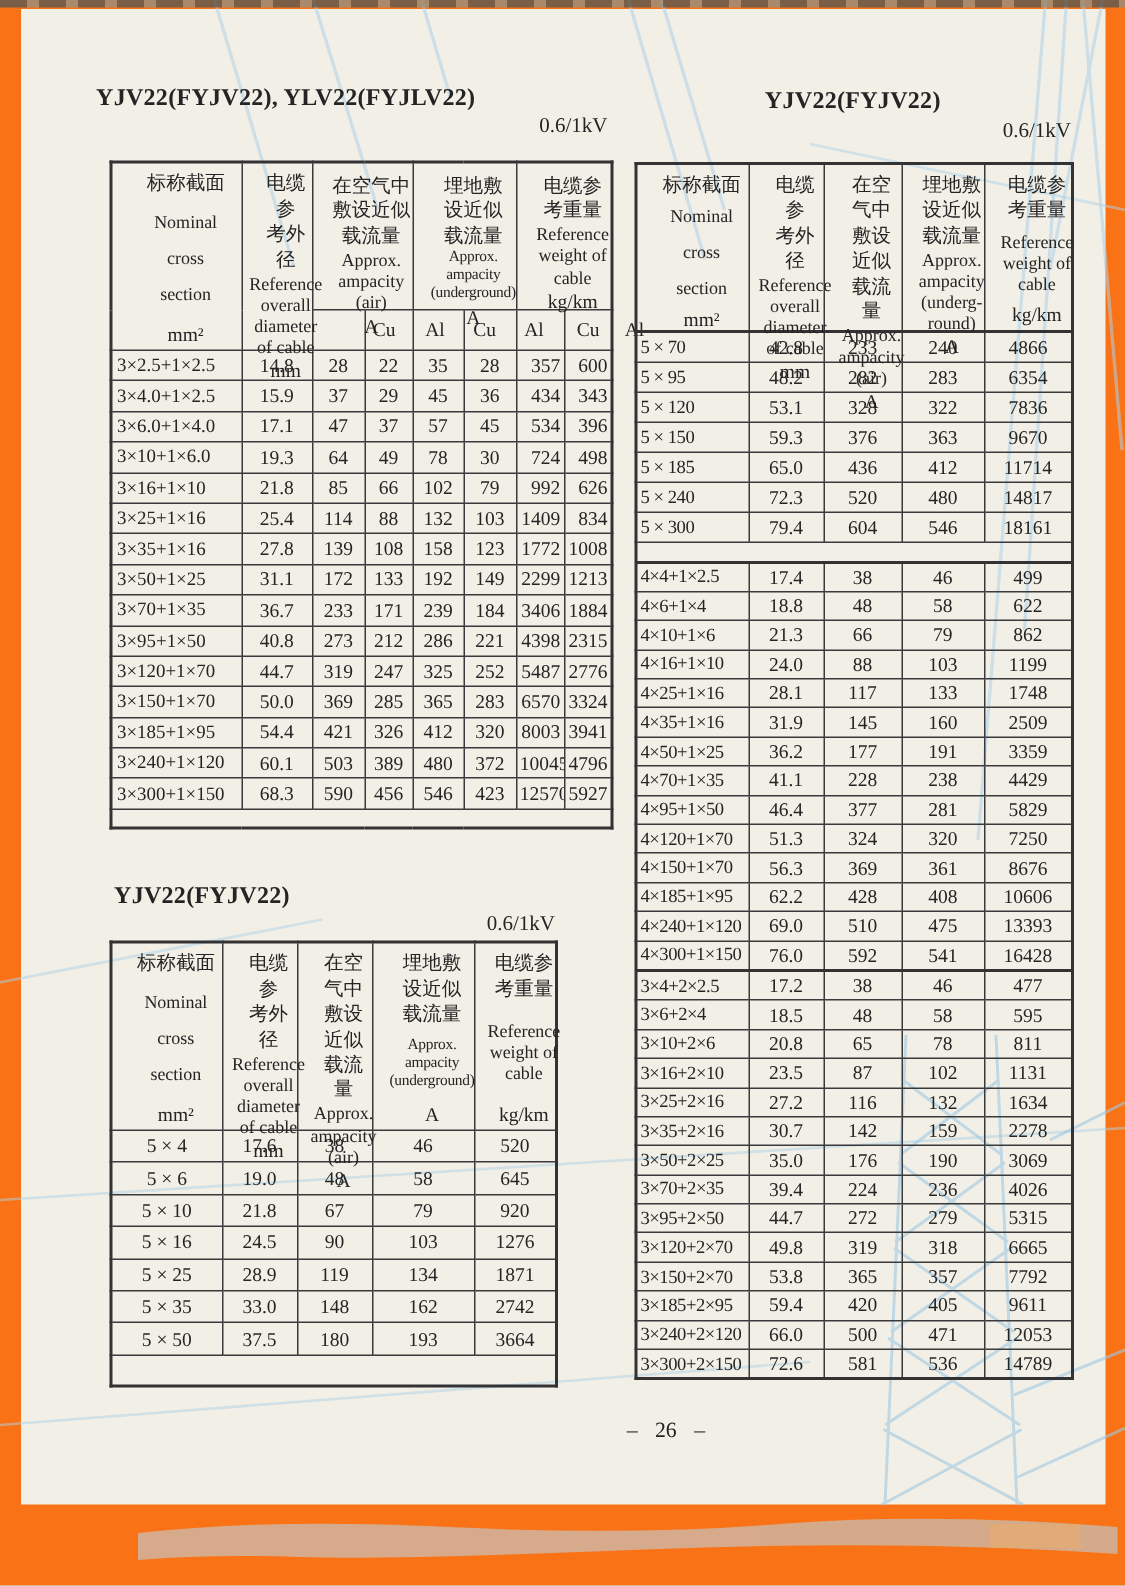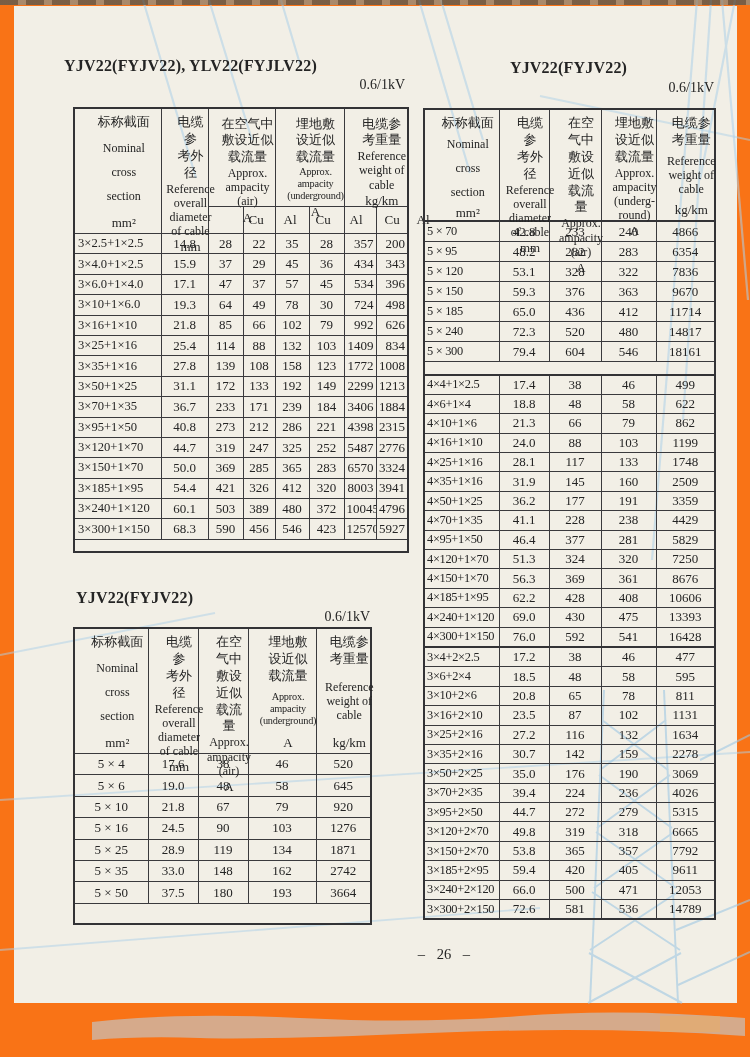--- a/index.html
+++ b/index.html
@@ -173,21 +173,21 @@
     </thead>
     <tbody>
         <tr>
           <td>3×2.5+1×2.5</td>
           <td>14.8</td>
           <td>28</td>
           <td>22</td>
           <td>35</td>
           <td>28</td>
           <td>357</td>
-          <td>200</td>
+          <td>600</td>
         </tr>
         <tr>
           <td>3×4.0+1×2.5</td>
           <td>15.9</td>
           <td>37</td>
           <td>29</td>
           <td>45</td>
           <td>36</td>
           <td>434</td>
           <td>343</td>
@@ -645,21 +645,21 @@
         <tr>
           <td>4×185+1×95</td>
           <td>62.2</td>
           <td>428</td>
           <td>408</td>
           <td>10606</td>
         </tr>
         <tr>
           <td>4×240+1×120</td>
           <td>69.0</td>
-          <td>430</td>
+          <td>510</td>
           <td>475</td>
           <td>13393</td>
         </tr>
         <tr>
           <td>4×300+1×150</td>
           <td>76.0</td>
           <td>592</td>
           <td>541</td>
           <td>16428</td>
         </tr>

